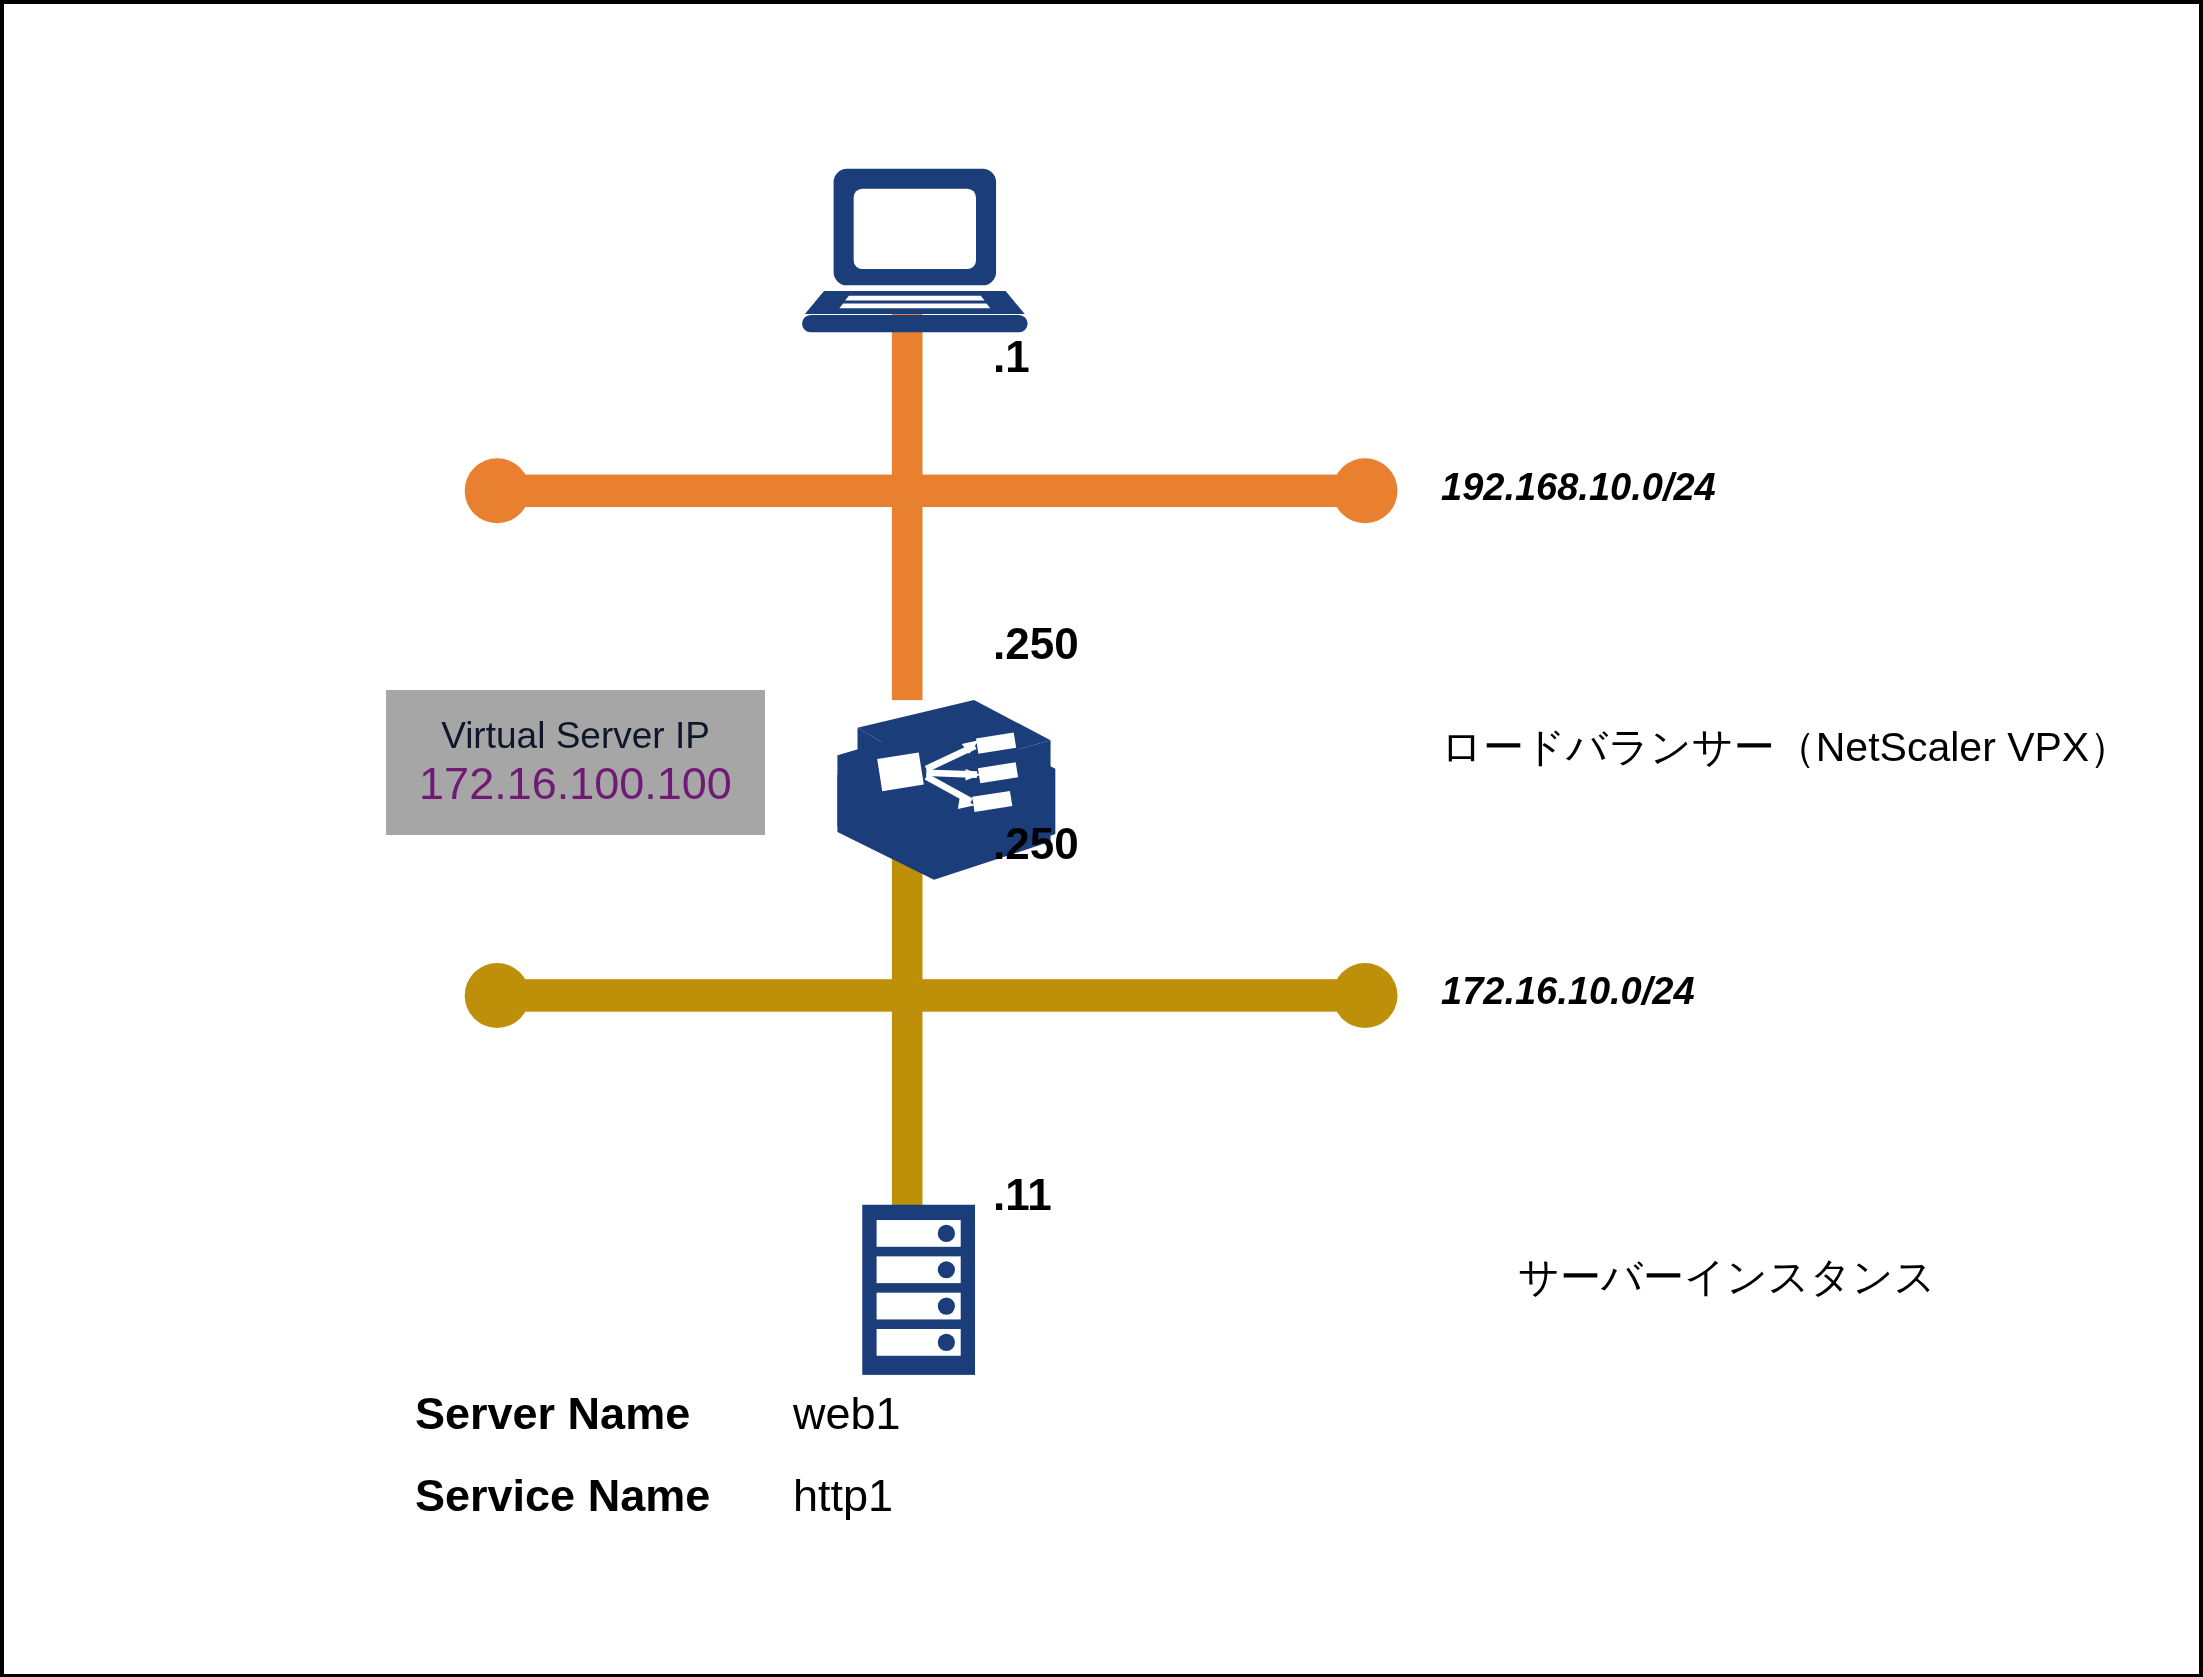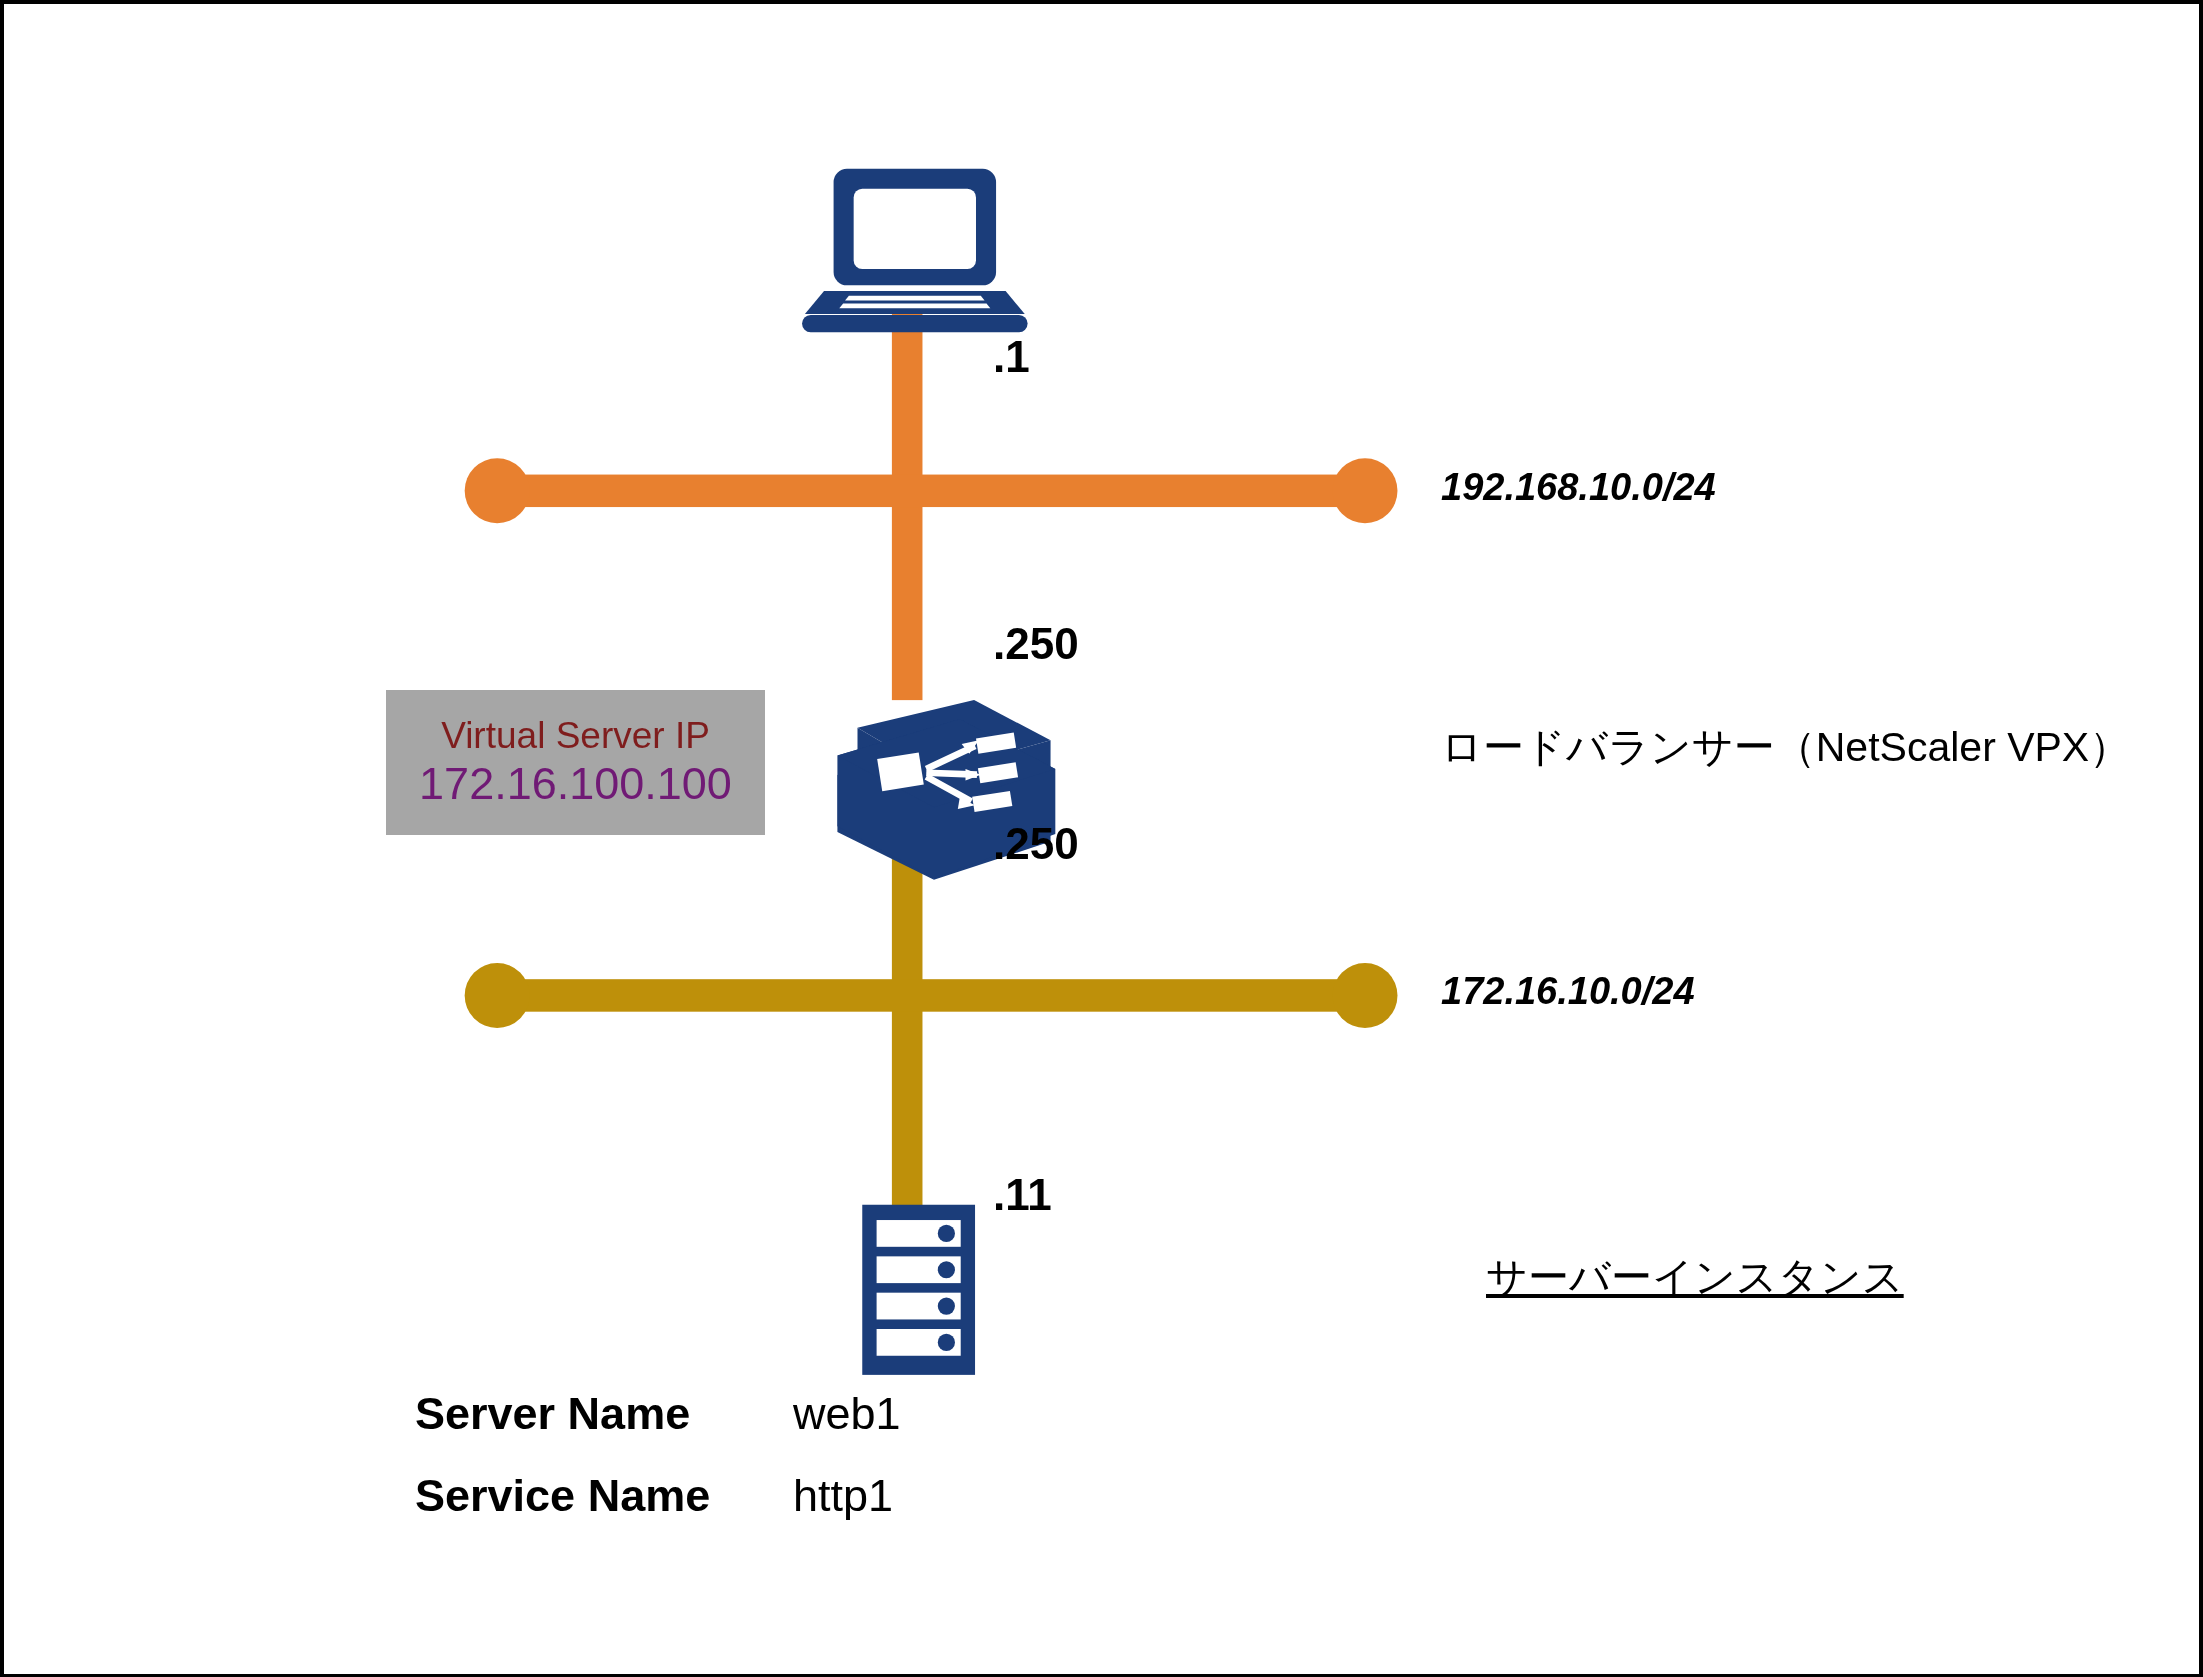--- a/index.html
+++ b/index.html
@@ -65,21 +65,21 @@
     width: 379px;
     height: 145px;
     background: #a6a6a6;
     display: flex;
     flex-direction: column;
     align-items: center;
     justify-content: center;
     box-sizing: border-box;
   }
   #vip-title {
-    color: #7f1d1d;
+    color: #0f172a;
     font-size: 37px;
     line-height: 1.15;
     white-space: nowrap;
   }
   #vip-value {
     color: #701a75;
     font-size: 45px;
     line-height: 1.15;
     white-space: nowrap;
   }
@@ -204,21 +204,21 @@
 
   <div id="vip-box">
     <div id="vip-title">Virtual Server IP</div>
     <div id="vip-value">172.16.100.100</div>
   </div>
 
   <div class="lbl cidr" style="left:1437px; top:968px;">172.16.10.0/24</div>
 
   <div class="lbl octet" style="left:989px; top:1168px;">.11</div>
 
-  <div class="lbl role" style="left:1482px; top:1252px;text-decoration:underline;">サーバーインスタンス</div>
+  <div class="lbl role" style="left:1514px; top:1252px;">サーバーインスタンス</div>
 
   <div id="name-table">
     <div class="name-row">
       <div class="name-key">Server Name</div>
       <div class="name-val">web1</div>
     </div>
     <div class="name-row">
       <div class="name-key">Service Name</div>
       <div class="name-val">http1</div>
     </div>

